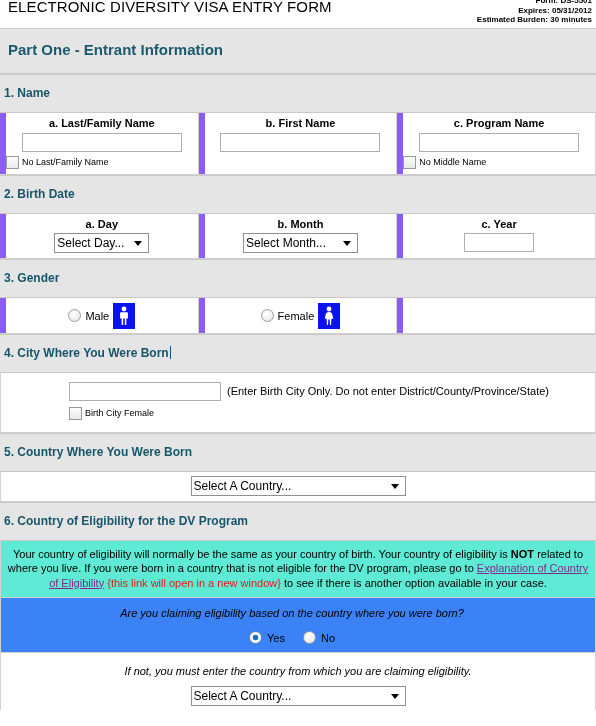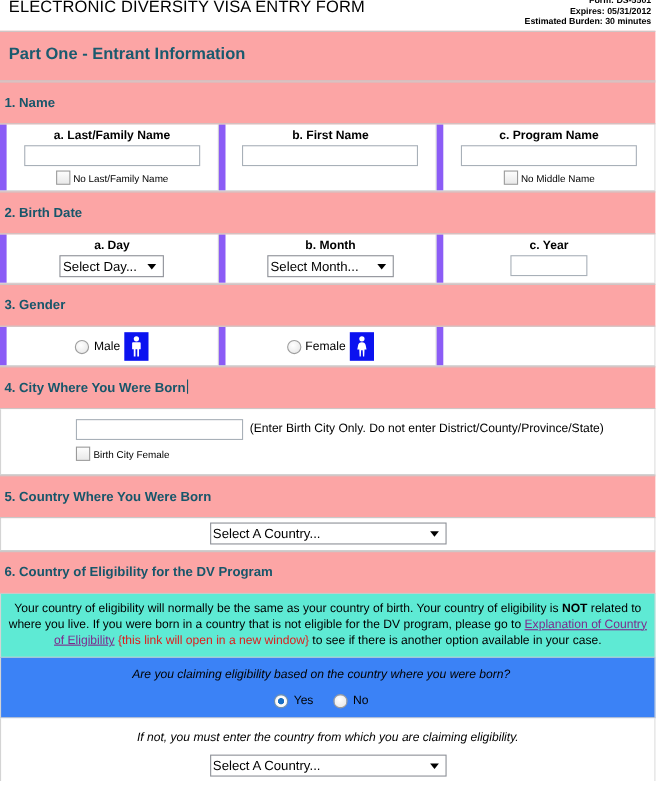--- a/index.html
+++ b/index.html
@@ -30,21 +30,21 @@
     right: 4px; top: -4px;
     text-align: right;
     font-size: 8px;
     line-height: 9.5px;
     color: #000;
     font-weight: bold;
   }
 
   
   .band {
-    background: #fca5a5;
+    background: #e5e5e5;
     border-top: 1px solid #c9c9c9;
     border-bottom: 1px solid #c9c9c9;
     width: 100%;
   }
   .band.part {
     height: 46px;
     position: relative;
   }
   .band.part .part-title {
     position: absolute;
@@ -105,21 +105,21 @@
   }
   input.txt.year { width: 70px; }
   input.txt.city { width: 152px; }
 
   .cbline {
     margin-top: 4px;
     font-size: 9px;
     color: #000;
     display: flex;
     align-items: center;
-    justify-content: center;
+    justify-content: flex-start;
     gap: 3px;
   }
   .cbox {
     width: 13px; height: 13px;
     border: 1px solid #9a9a9a;
     background: linear-gradient(#fdfdfd, #e9e9e9);
     display: inline-block;
     flex: 0 0 13px;
   }
 

